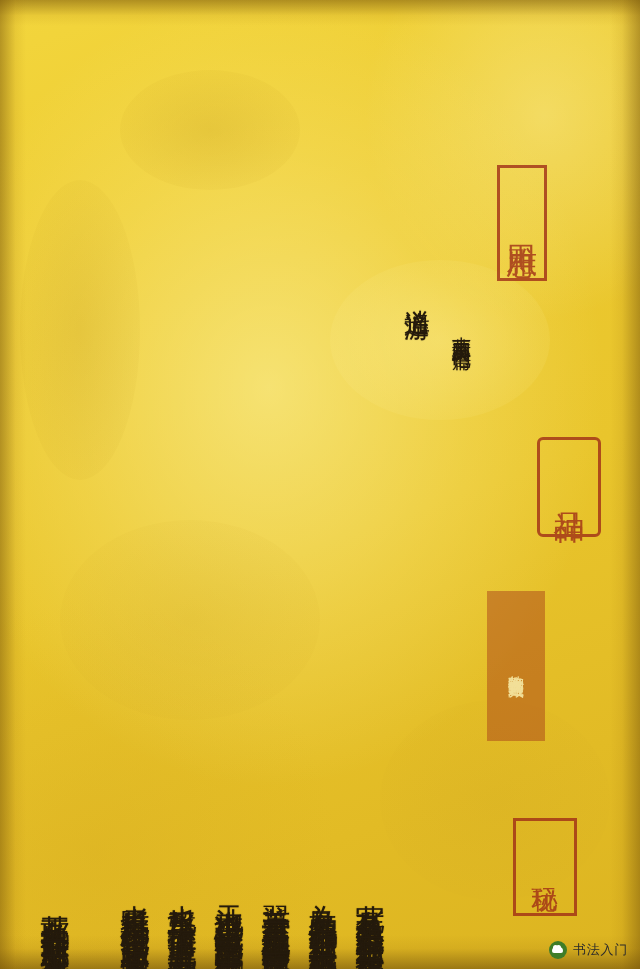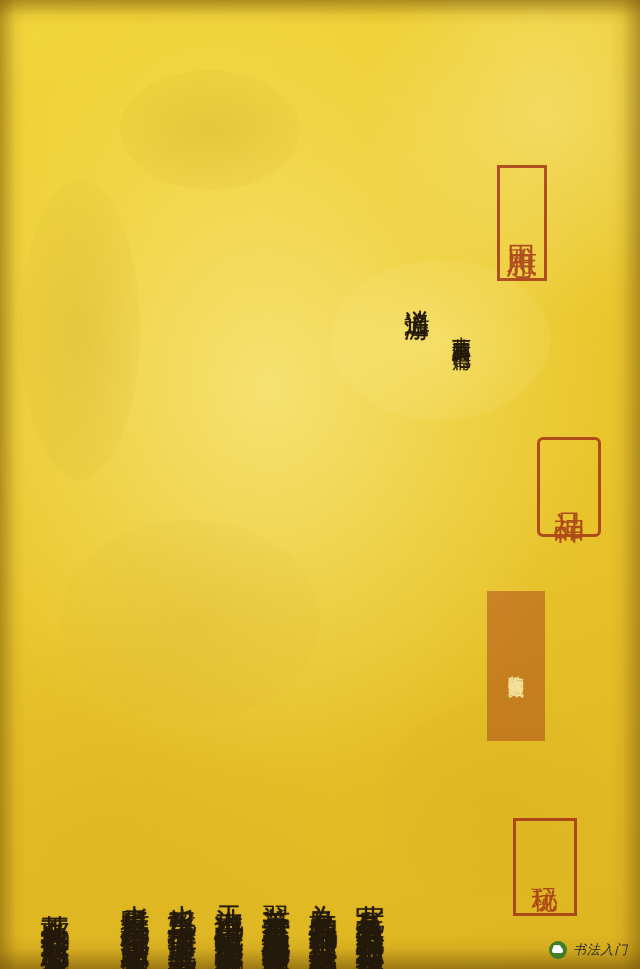--- a/index.html
+++ b/index.html
@@ -128,21 +128,20 @@
   }
 
   
   .watermark {
     position: absolute;
     right: 12px;
     bottom: 10px;
     display: flex;
     align-items: flex-start;
     gap: 6px;
-    font-style: italic;
   }
   .wm-logo {
     width: 18px;
     height: 18px;
     border-radius: 50%;
     background: #3f7d28;
     position: relative;
     flex: none;
   }
   .wm-logo::before {

